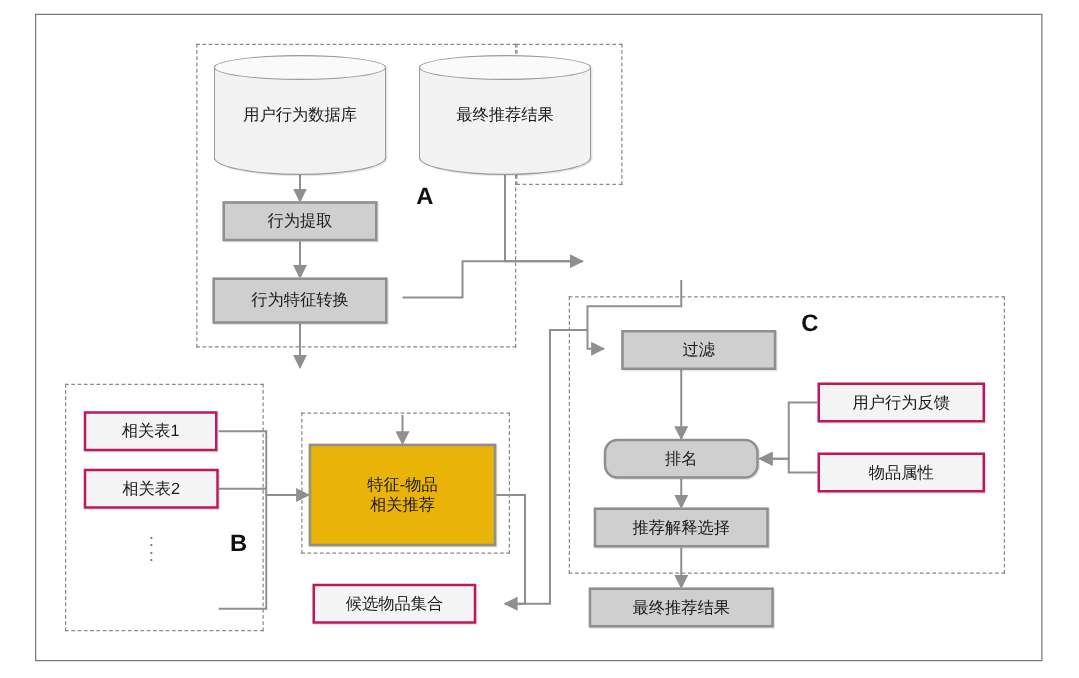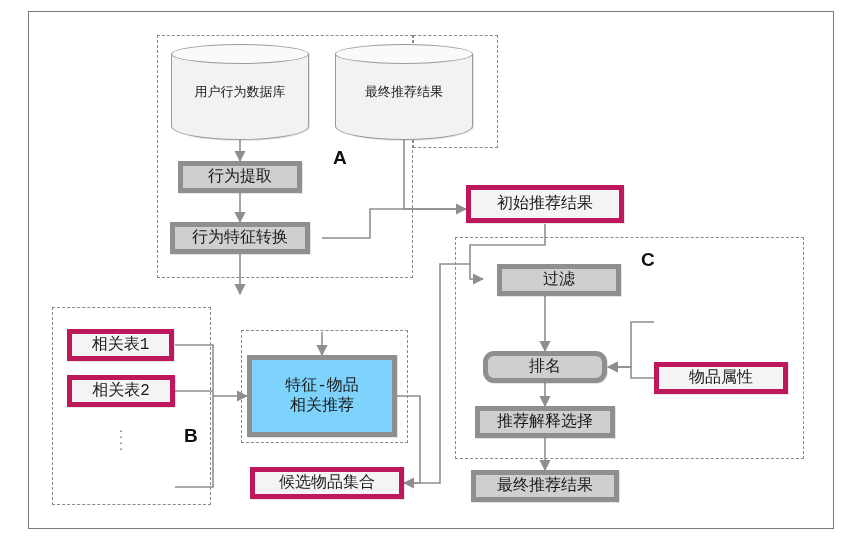--- a/index.html
+++ b/index.html
@@ -35,37 +35,36 @@
     height: 542px;
     pointer-events: none;
   }
   .node {
     position: absolute;
     box-sizing: border-box;
     display: flex;
     align-items: center;
     justify-content: center;
     text-align: center;
-    font-size: 16px;
+    font-size: 13px;
     color: #1a1a1a;
     line-height: 1.25;
-    border: 5px solid #be185d;
+    border: 2px solid #be185d;
     background: #f2f2f2;
     box-shadow: 1px 1px 0 rgba(0,0,0,0.10);
-    font-family: Liberation Mono, monospace;
   }
   .node.light {
     background: #f4f4f4;
   }
   .node.gray {
     background: #cfcfcf;
     border-color: #8f8f8f;
   }
   .node.midgray {
-    background: #7dd3fc;
+    background: #eab308;
     border-color: #8f8f8f;
   }
   .group-box {
     position: absolute;
     box-sizing: border-box;
     border: 1px dashed #8a8a8a;
     background: transparent;
   }
   .group-label {
     position: absolute;
@@ -188,41 +187,41 @@
     <div class="cyl-text">用户行为数据库</div>
   </div>
 
   <div class="cyl" style="left:335px; top:44px; width:138px; height:96px;">
     <div class="cyl-body"></div>
     <div class="cyl-top"></div>
     <div class="cyl-text">最终推荐结果</div>
   </div>
 
   <div class="node gray" style="left:178px; top:161px; width:124px; height:32px;">行为提取</div>
-  <div class="node gray" style="left:170px; top:222px; width:140px; height:32px;">行为特征转换</div>
+  <div class="node gray" style="left:170px; top:222px; width:140px; height:37px;">行为特征转换</div>
 
 
   <div class="node light" style="left:67px; top:329px; width:107px; height:32px;">相关表1</div>
   <div class="node light" style="left:67px; top:375px; width:108px; height:32px;">相关表2</div>
   <div class="dots" style="left:111px; top:424px;">
     <div>.</div>
       <div>.</div>
       <div>.</div>
       <div>.</div>
   </div>
 
   <div class="node midgray" style="left:247px; top:355px; width:150px; height:82px; flex-direction:column;">
     <span>特征-物品</span>
     <span>相关推荐</span>
   </div>
 
-  <div class="node light" style="left:250px; top:467px; width:154px; height:32px;">候选物品集合</div>
-
-  <div class="node light" style="left:466px; top:185px; width:158px; height:38px;">初始推荐结果</div>
+  <div class="node light" style="left:250px; top:467px; width:131px; height:32px;">候选物品集合</div>
+
 
   <div class="node gray" style="left:483px; top:264px; width:124px; height:32px;margin-left:14px;">过滤</div>
   <div class="node gray" style="left:483px; top:351px; width:124px; height:32px;border-radius:11px;">排名</div>
   <div class="node gray" style="left:475px; top:406px; width:140px; height:32px;">推荐解释选择</div>
   <div class="node gray" style="left:471px; top:470px; width:148px; height:32px;">最终推荐结果</div>
 
+  <div class="node light" style="left:654px; top:306px; width:134px; height:32px;">用户行为反馈</div>
   <div class="node light" style="left:654px; top:362px; width:134px; height:32px;">物品属性</div>
 
 </div>
 
 </body></html>

